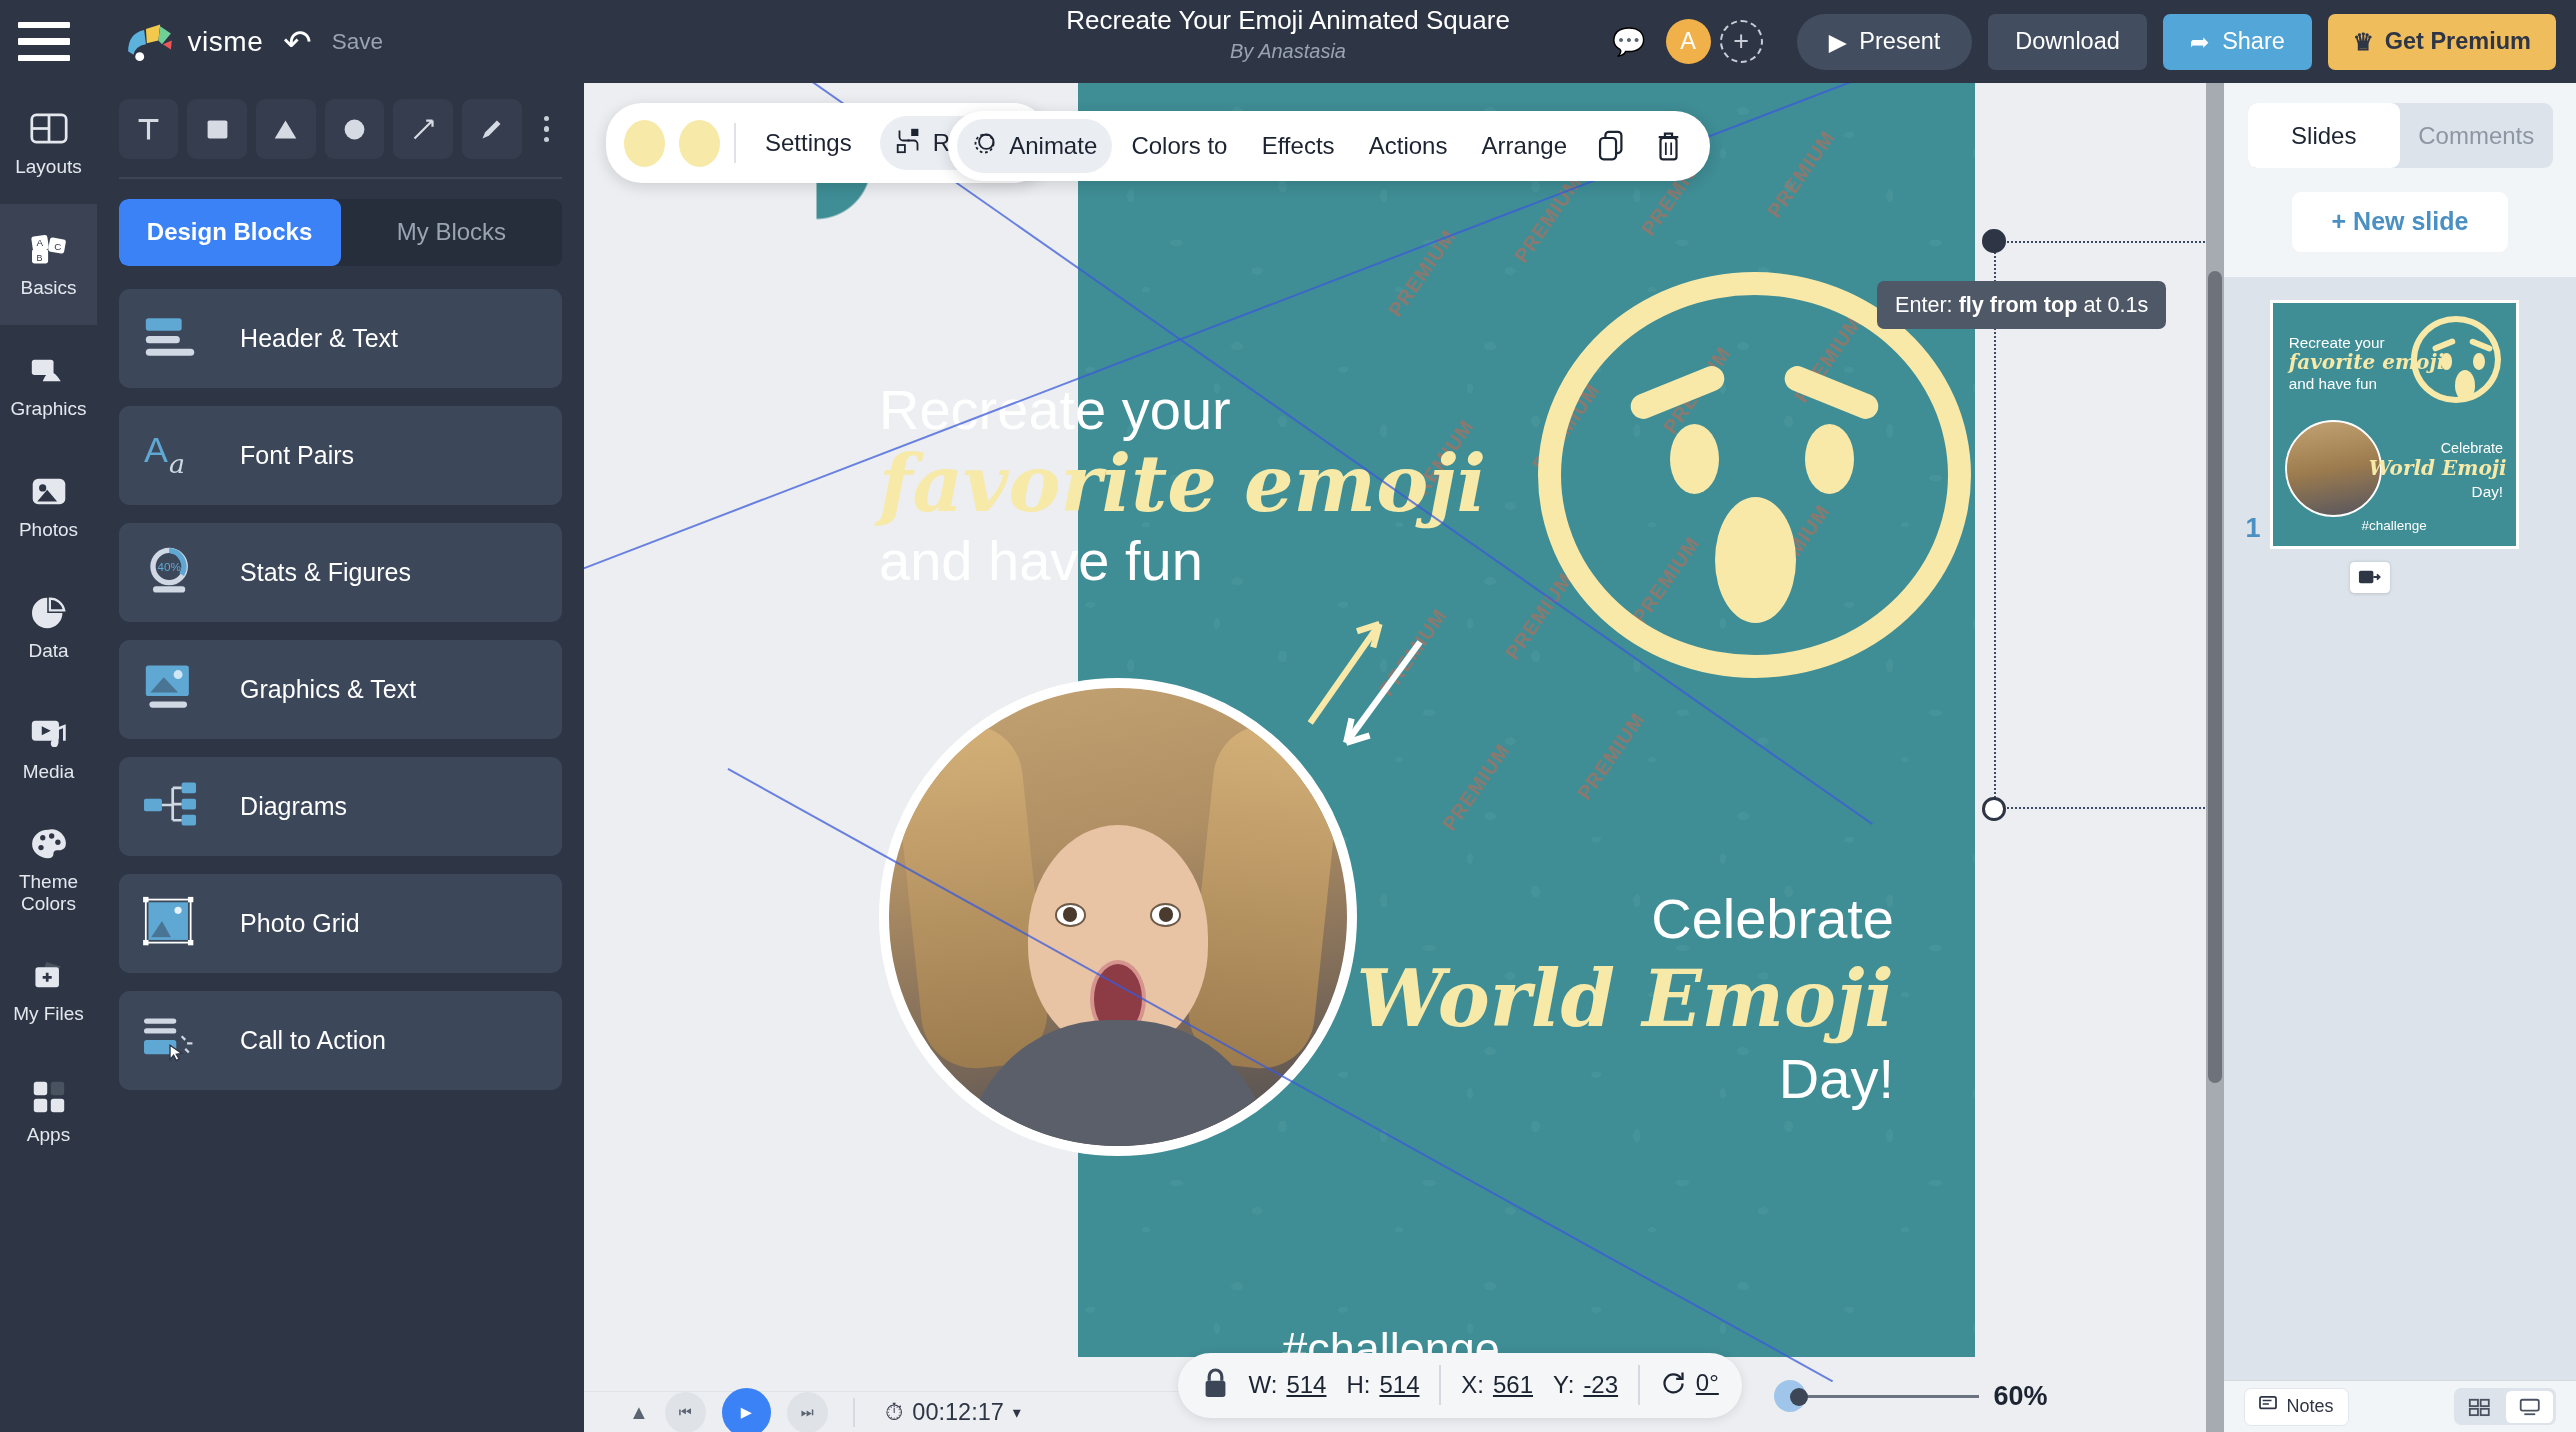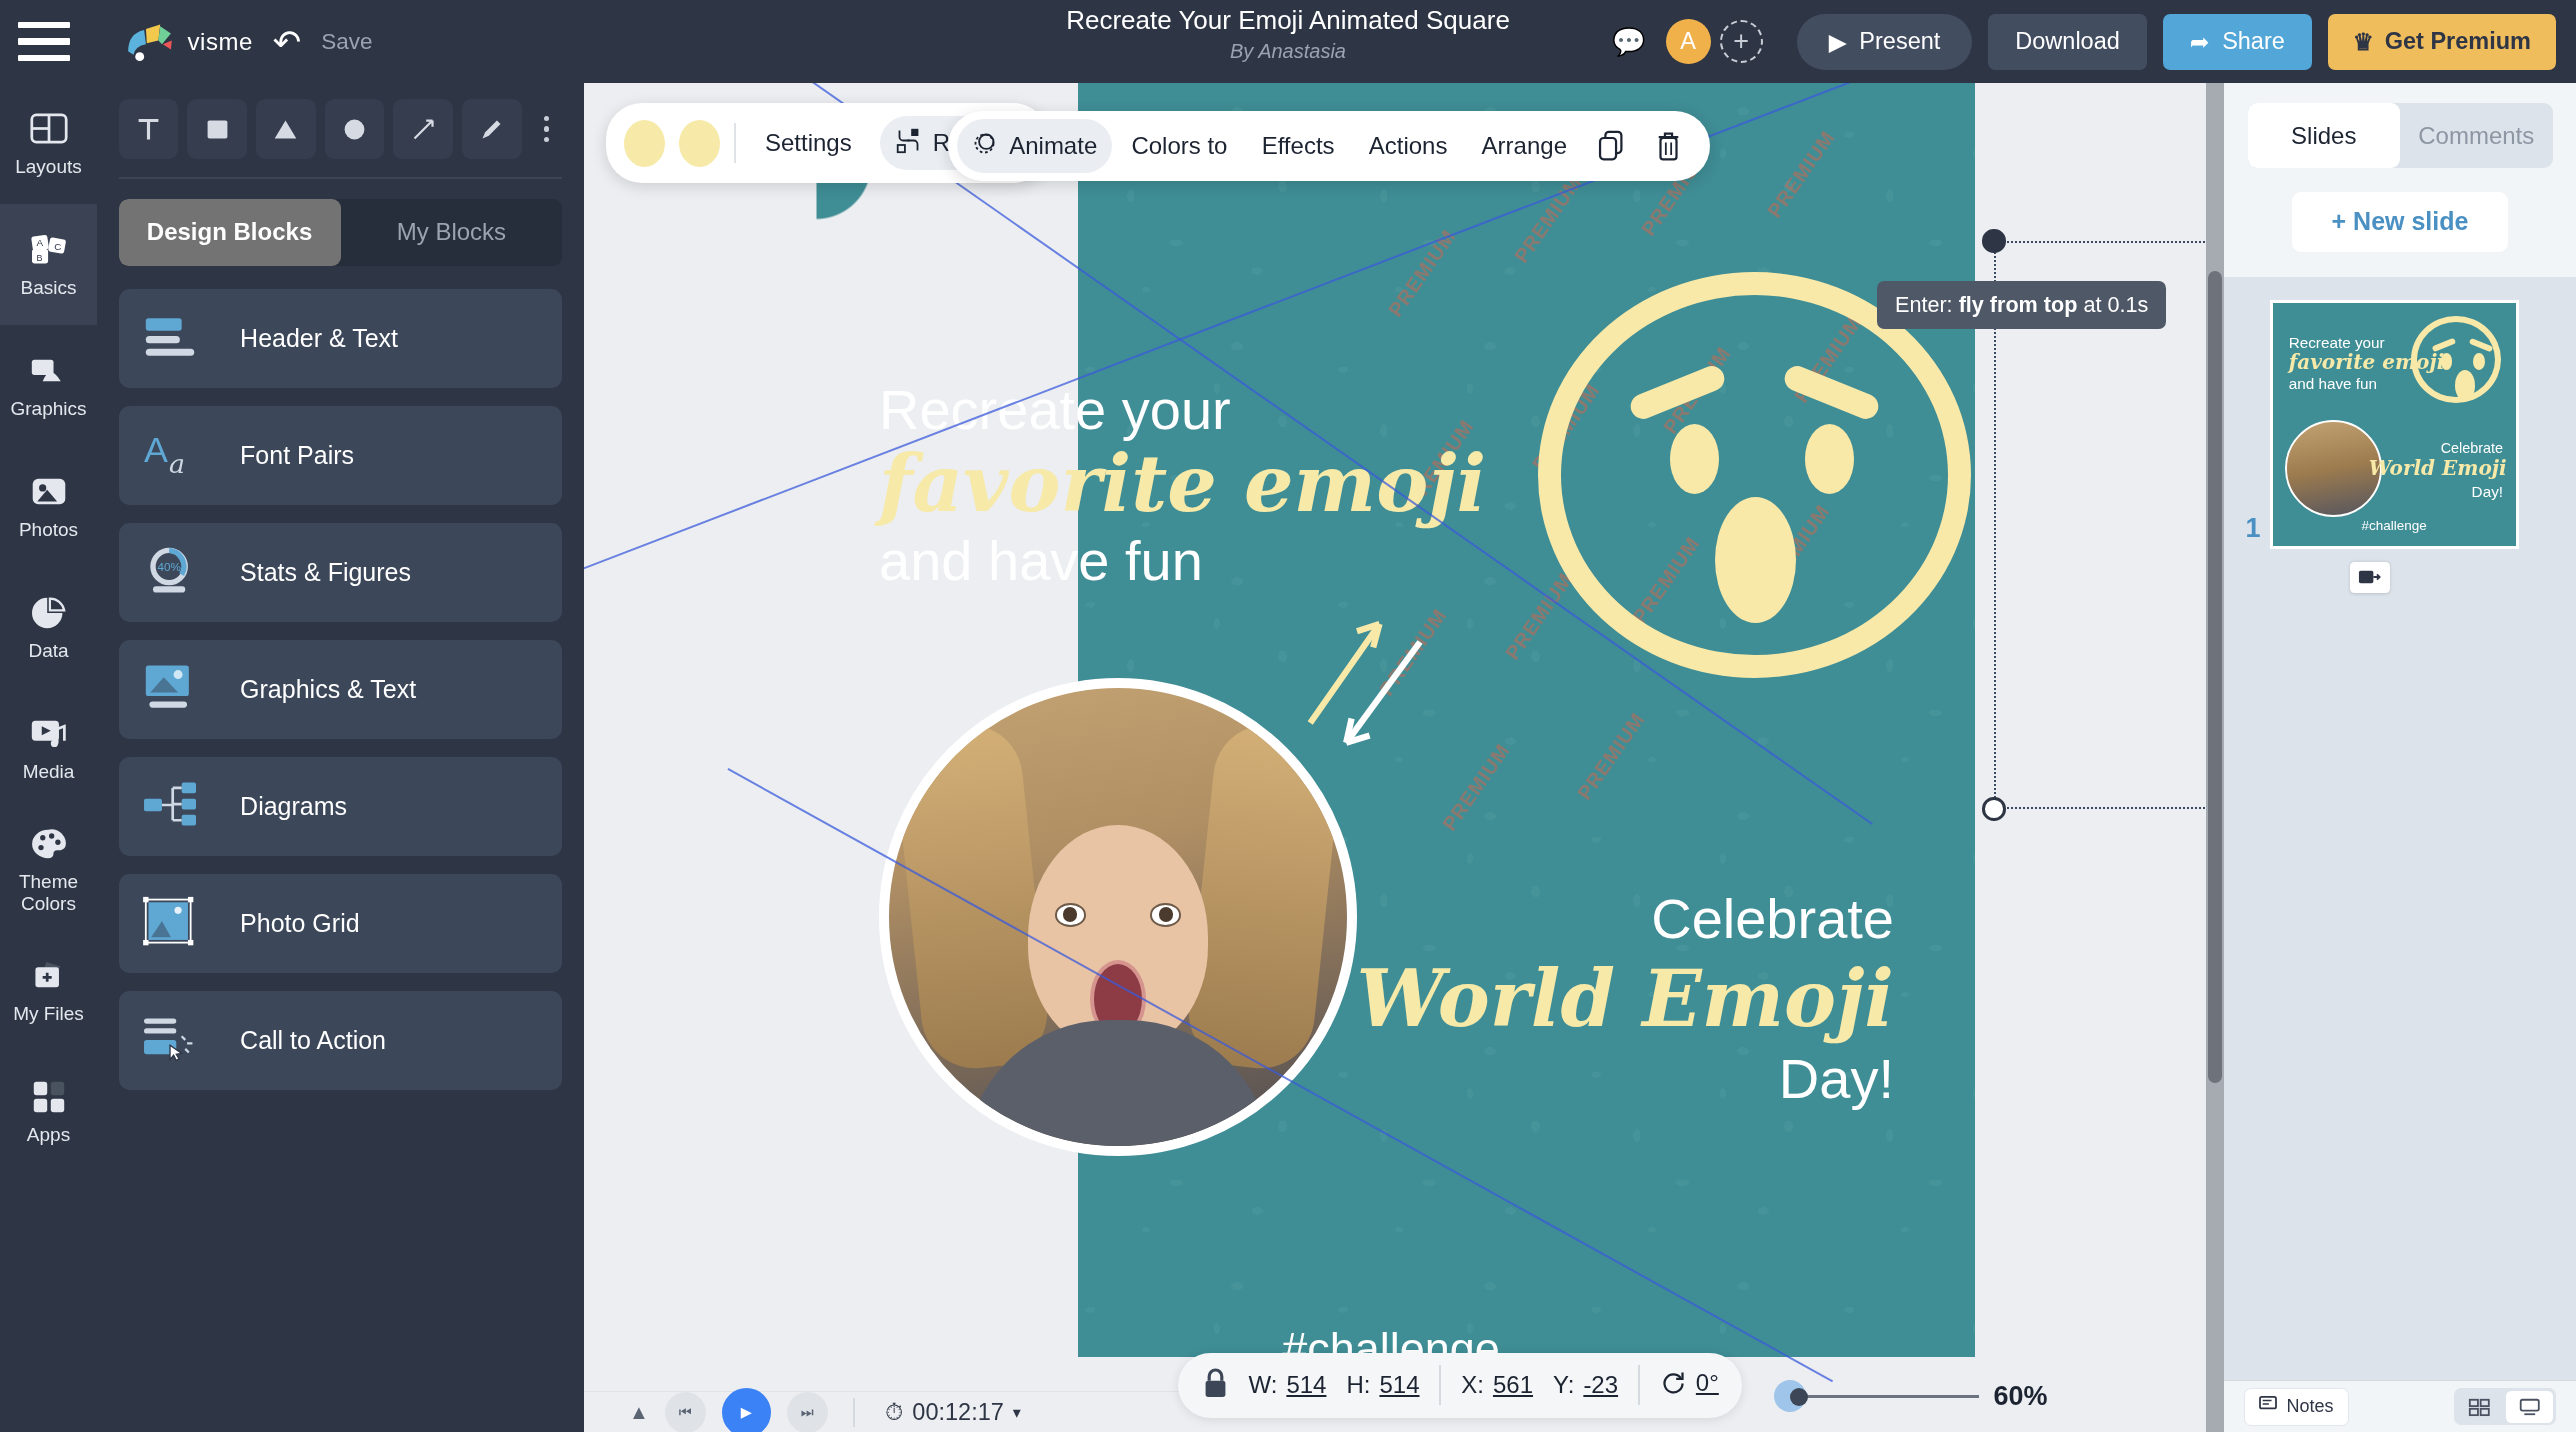--- a/index.html
+++ b/index.html
@@ -20,21 +20,21 @@
   }
   .hamburger {
     width: 52px; height: 40px; margin-left: 18px;
     display: flex; flex-direction: column; justify-content: space-between;
     cursor: pointer;
   }
   .hamburger span { display: block; height: 6.3px; background: #ffffff; border-radius: 0.9px; }
   .logo-wrap { display: flex; align-items: center; margin-left: 54px; gap: 12.6px; }
   .logo-mark { width: 51px; height: 41px; position: relative; }
   .logo-text {
-    color: #ffffff; font-size: 24px; font-weight: 400; letter-spacing: 0.5px;
+    color: #ffffff; font-size: 28px; font-weight: 400; letter-spacing: 0.5px;
   }
   .undo-icon { margin-left: 20px; color: #ffffff; font-size: 34px; line-height: 1; }
   .save-btn {
     margin-left: 20px; color: #9aa3b2; font-size: 22.5px; cursor: pointer;
   }
   .title-block {
     position: absolute; left: 0; right: 0; top: 5.4px;
     text-align: center; pointer-events: none;
   }
   .doc-title { color: #ffffff; font-size: 26px; font-weight: 400; }
@@ -111,21 +111,21 @@
   .tool-more i { width: 5.4px; height: 5.4px; border-radius: 50%; background: #c9cfd9; display: block; }
   .divider { height: 1.8px; background: #3d4556; margin: 18px 0 20px 0; }
   .seg {
     display: flex; background: #262d3b; border-radius: 9px; overflow: hidden;
     height: 67px; margin-bottom: 23.5px;
   }
   .seg-tab {
     flex: 1; display: flex; align-items: center; justify-content: center;
     font-size: 24px; color: #9aa3b2; cursor: pointer;
   }
-  .seg-tab.active { background: #737373; color: #ffffff; font-weight: bold; border-radius: 9px; }
+  .seg-tab.active { background: #3b82f6; color: #ffffff; font-weight: bold; border-radius: 9px; }
   .block-item {
     height: 99px; background: #3c475a; border-radius: 10.8px;
     display: flex; align-items: center; margin-bottom: 18px;
     padding-left: 23.5px; gap: 29px; cursor: pointer;
   }
   .block-ico { width: 69px; height: 56px; position: relative; flex: none; }
   .block-label { color: #ffffff; font-size: 25px; }
 
   
   .stage {

